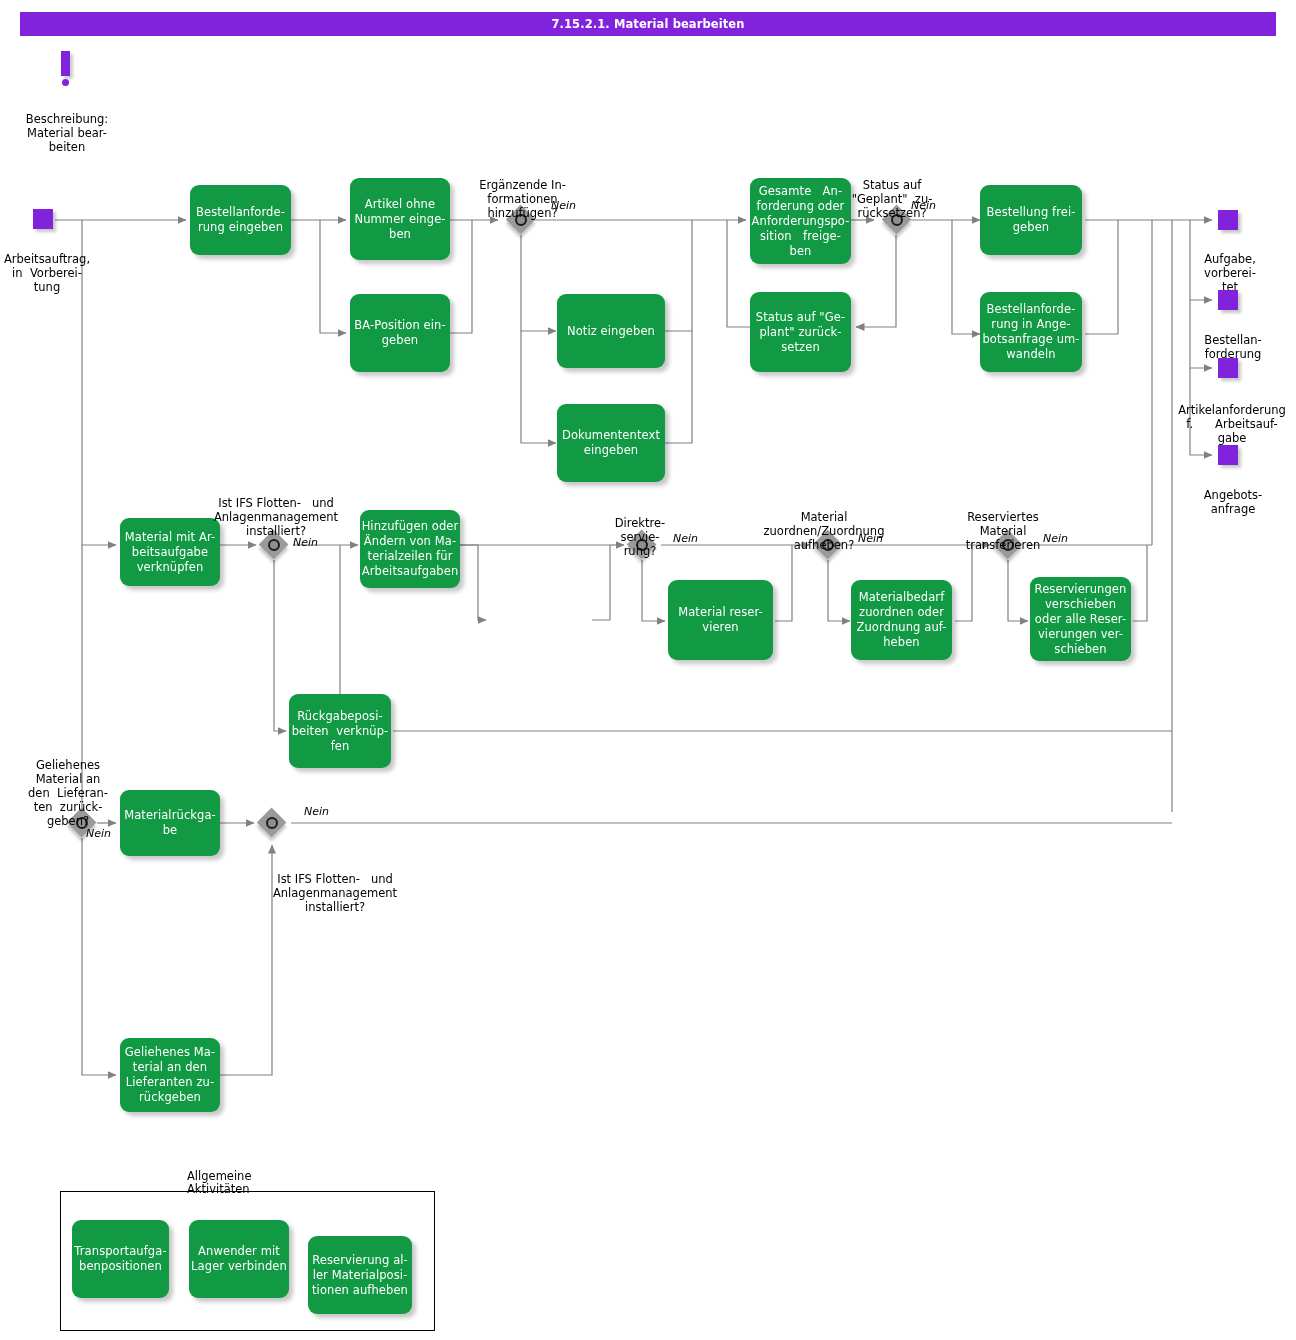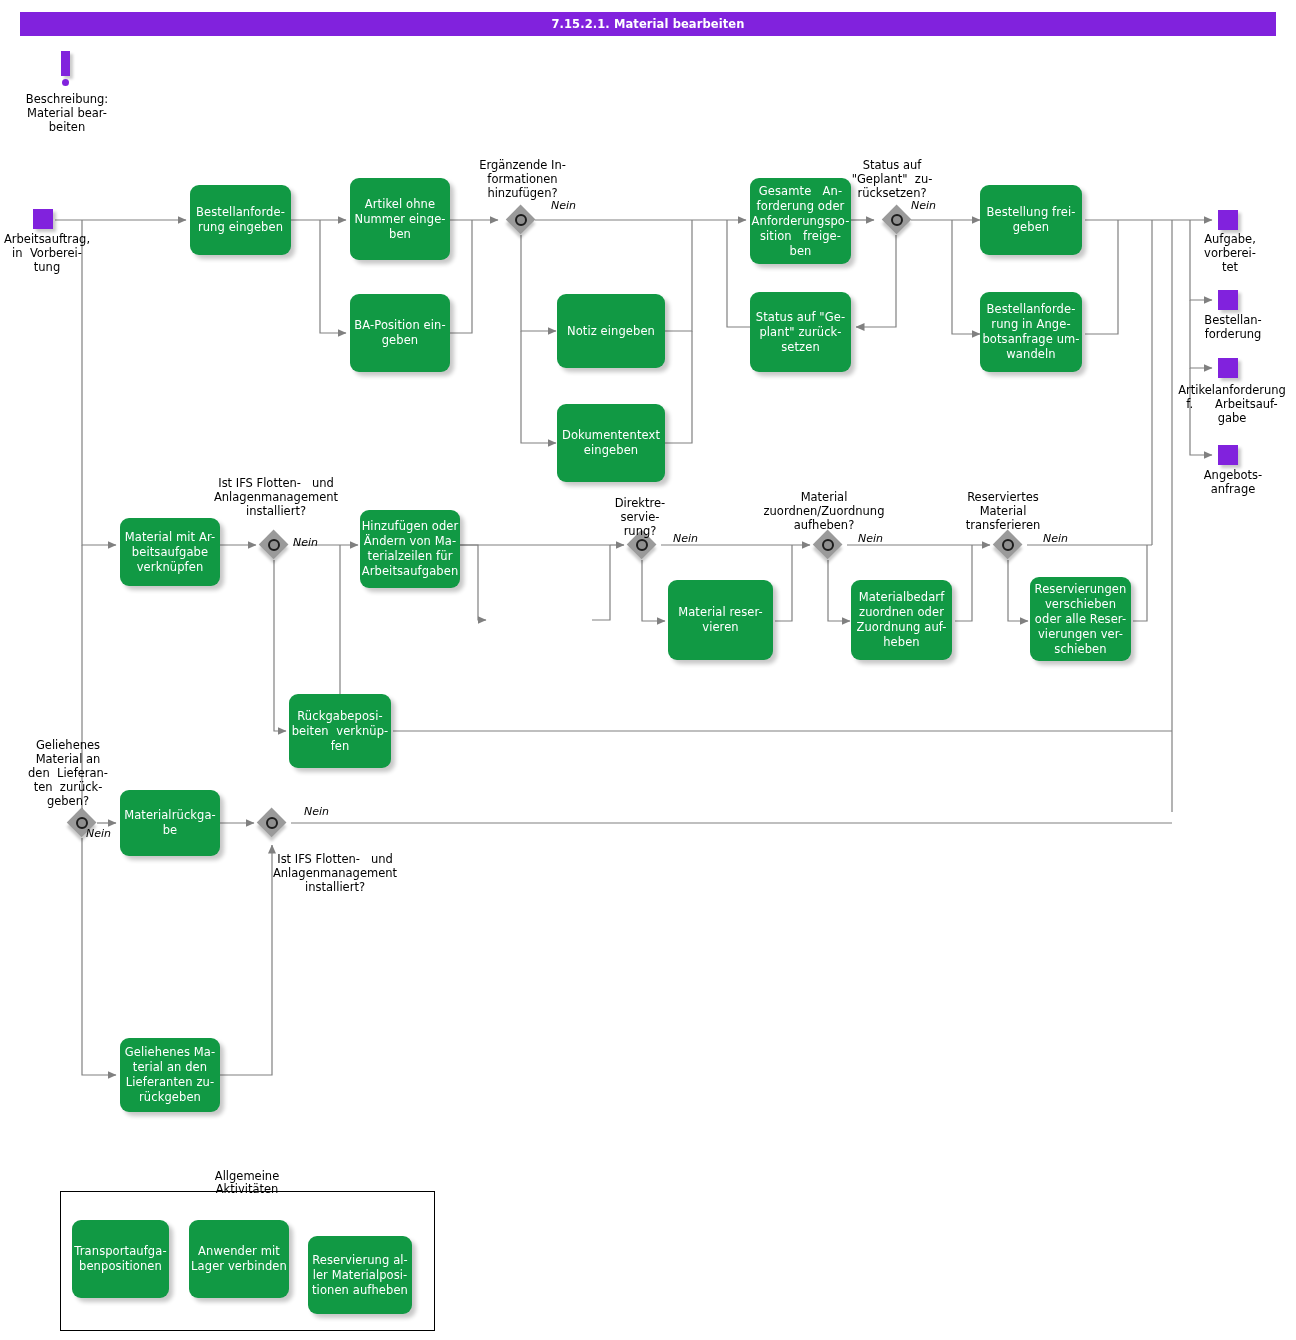--- a/index.html
+++ b/index.html
@@ -29,33 +29,33 @@
            box-shadow:3px 3px 3px rgba(0,0,0,.22);}
   .gw .ring{position:absolute;left:9px;top:9px;width:12px;height:12px;
             border:2.4px solid #1c1c1c;border-radius:50%;background:#8e8e8e;box-sizing:border-box;}
 
   
   .term{position:absolute;width:20px;height:20px;background:#8122dd;
         box-shadow:3px 3px 3px rgba(0,0,0,.22);}
 
   
   .lbl{position:absolute;font-size:11.5px;line-height:14px;color:#000000;
-       text-align:center;white-space:pre;}
+       text-align:center;white-space:pre;margin-top:20px;}
   .nein{position:absolute;font-size:11px;line-height:14px;color:#000;font-style:italic;}
 
   
   .bang{position:absolute;}
   .bang .bar{position:absolute;left:0;top:0;width:9px;height:25px;background:#8122dd;
              box-shadow:3px 3px 3px rgba(0,0,0,.2);}
   .bang .dot{position:absolute;left:1px;top:28px;width:7px;height:7px;border-radius:50%;
              background:#8122dd;}
 
   
   .legendbox{position:absolute;border:1.6px solid #000;background:transparent;box-sizing:border-box;}
-  .legendtitle{position:absolute;font-size:11.5px;line-height:13px;color:#000;text-align:center;}
+  .legendtitle{position:absolute;font-size:11.5px;line-height:13px;color:#000;}
 </style>
 </head>
 <body>
 
 <div id="page">
 
   <div class="titlebar">7.15.2.1. Material bearbeiten</div>
 
   <svg id="wires" viewBox="0 0 1296 1340" xmlns="http://www.w3.org/2000/svg">
     <defs>

